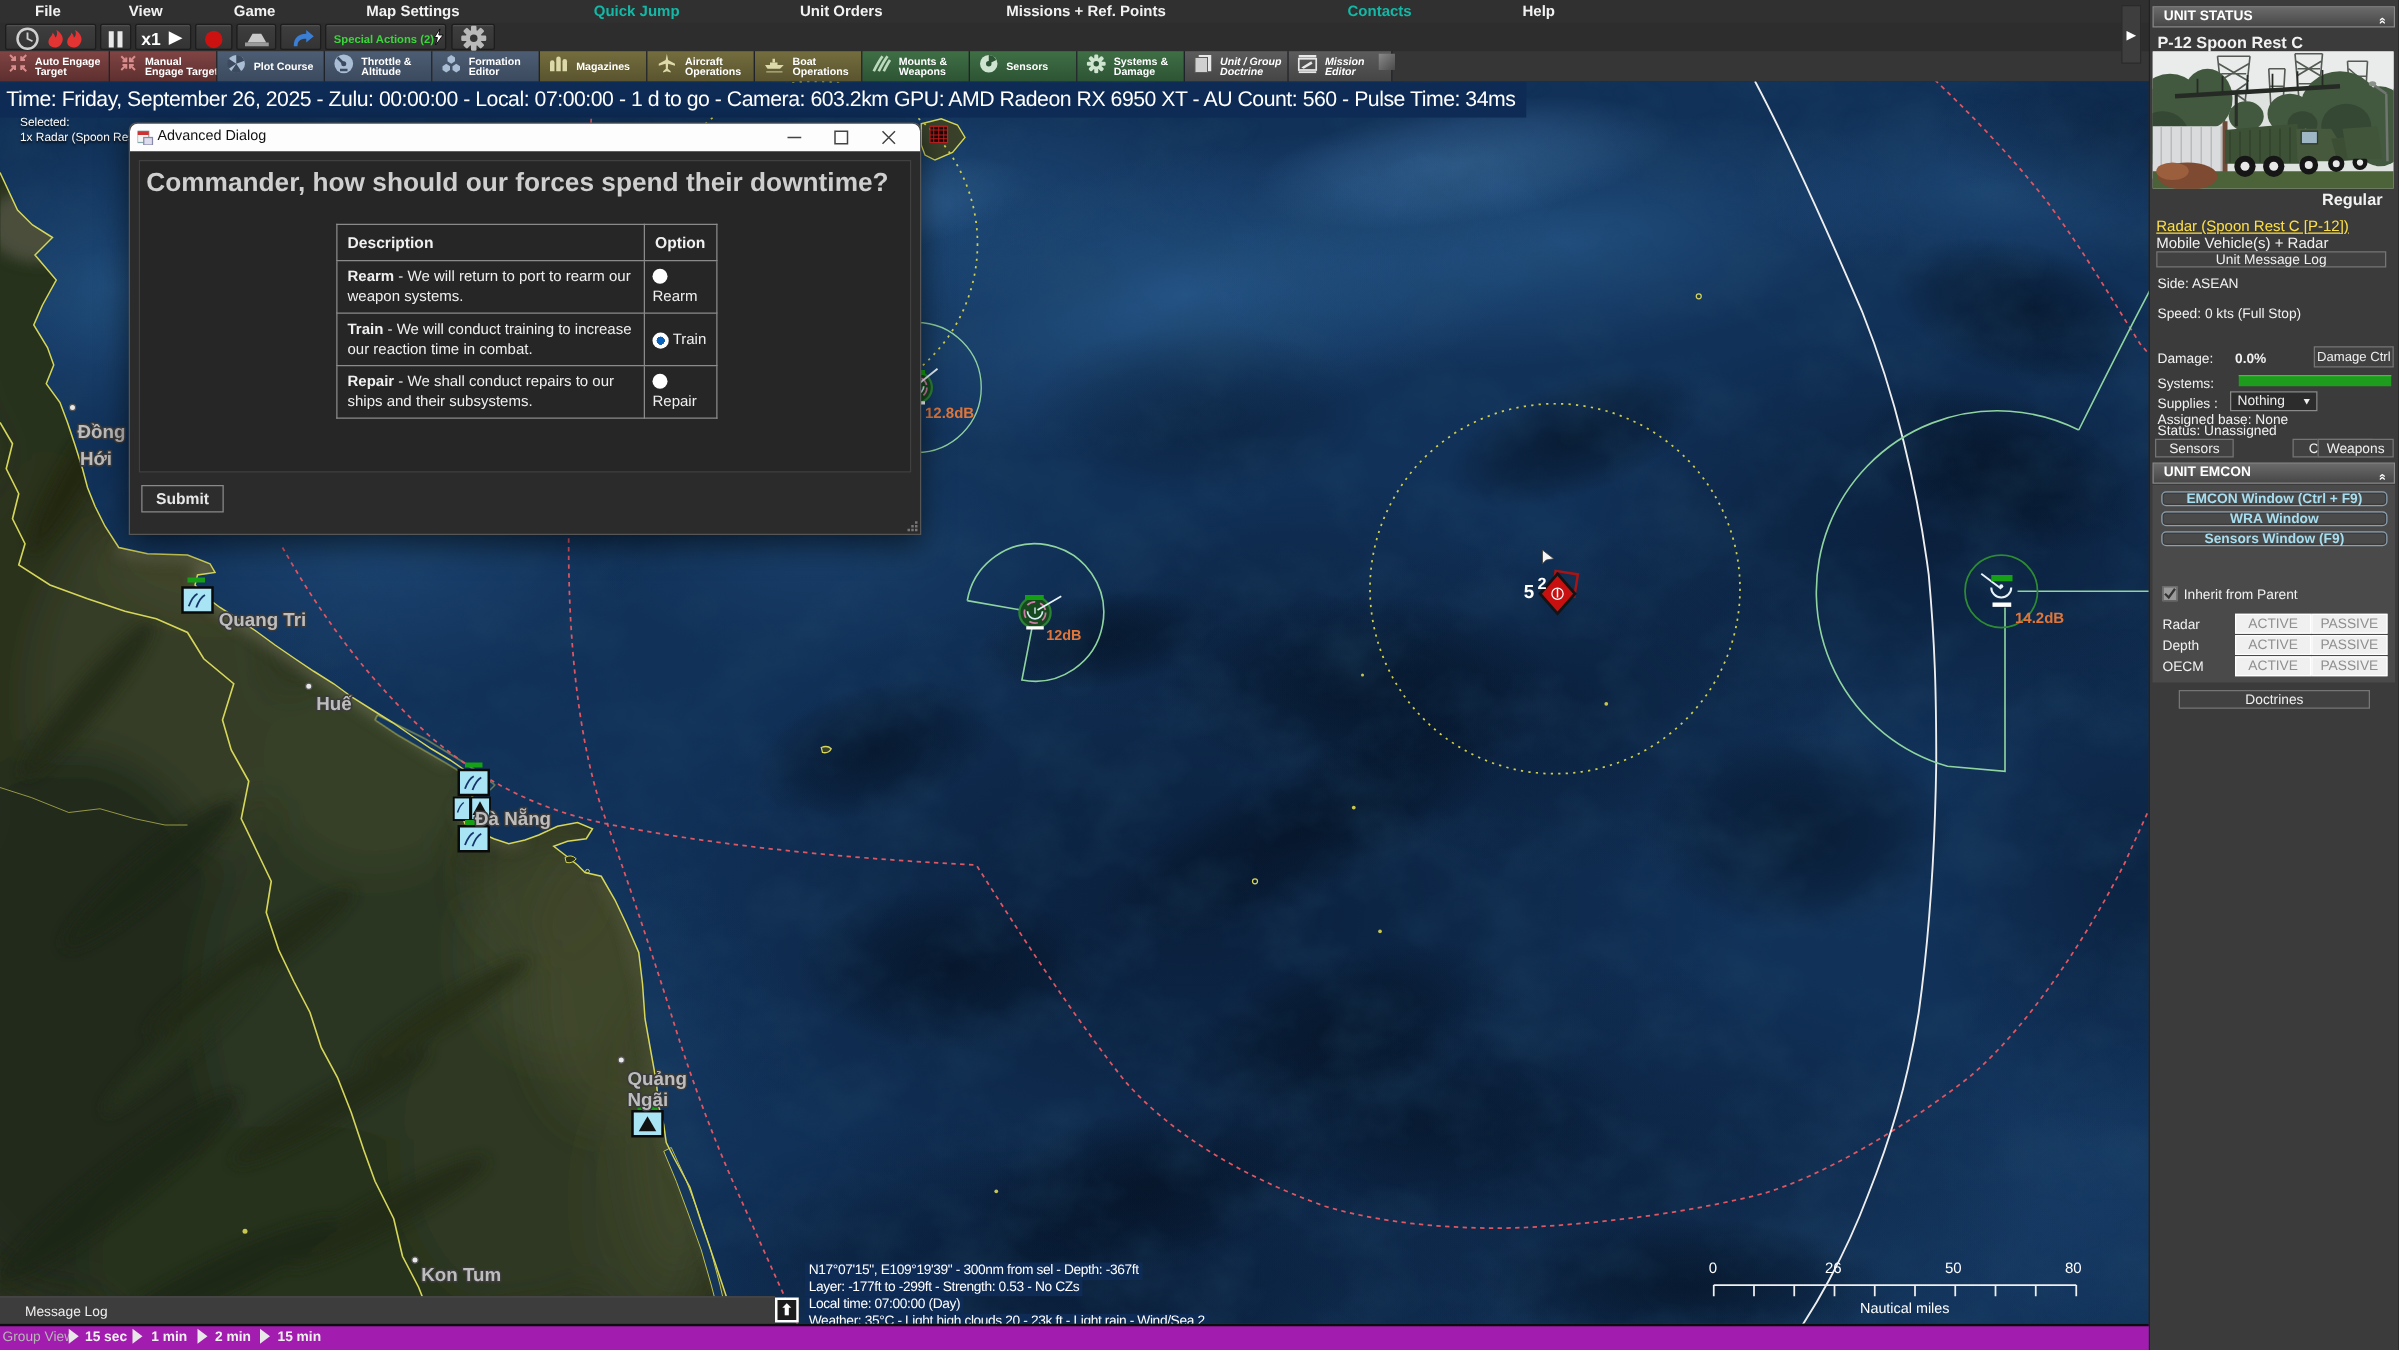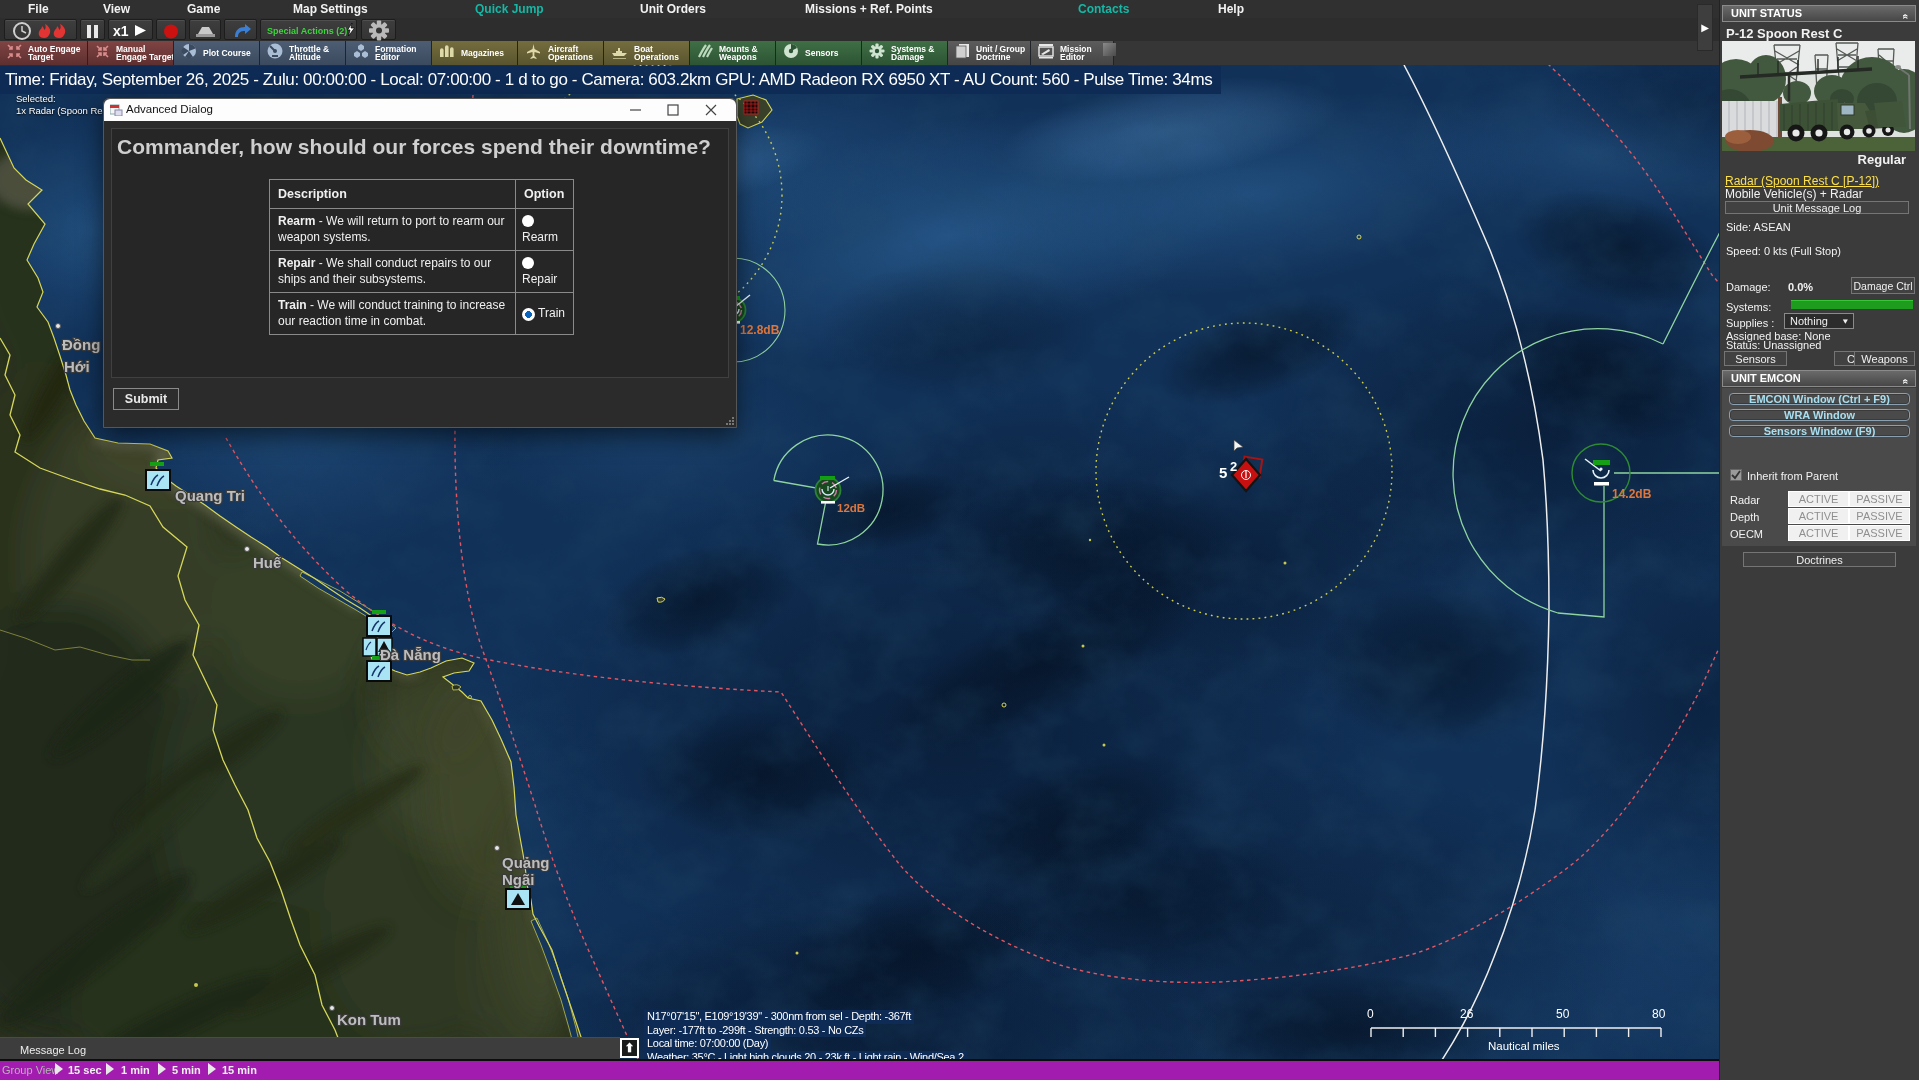--- a/index.html
+++ b/index.html
@@ -12,21 +12,21 @@
 #toolrow { position:absolute; left:0; top:18px; width:1719px; height:23px; background:#2d2d2d; }
 .tb { position:absolute; top:1px; height:21px; background:linear-gradient(#3e3e3e,#343434); border:1px solid #1d1d1d; border-radius:2px; box-shadow:inset 0 1px 0 #4f4f4f; }
 #ribbon { position:absolute; left:0; top:41px; width:1719px; height:24px; background:#363636; }
 .rb { position:absolute; top:0; height:24px; border-right:1px solid #20242a; display:flex; align-items:center; overflow:hidden; }
 .rb .ric { flex:0 0 auto; margin-left:7px; }
 .rb .rtx { color:#fff; font-size:8.5px; font-weight:bold; line-height:8.5px; margin-left:6px; white-space:pre; }
 .rb.red { background:linear-gradient(#804444,#5e2f2f); }
 .rb.blu { background:linear-gradient(#4d5d73,#3b4a5e); }
 .rb.olv { background:linear-gradient(#746d3e,#5a542f); }
 .rb.grn { background:linear-gradient(#3f6f45,#2d5434); }
-.rb.gry { background:linear-gradient(#5c5c5c,#454545); }
+.rb.gry { background:linear-gradient(#5c5c5c,#454545);font-style:italic; }
 #collbtn { position:absolute; left:1697px; top:4px; width:16px; height:47px; background:#3e3e3e; border:1px solid #2a2a2a; color:#fff; font-size:10px; display:flex; align-items:center; justify-content:center; }
 
 #map { position:absolute; left:0; top:65px; width:1719px; height:1015px; background:#123560; }
 #timebar { position:absolute; left:0; top:66px; width:1221px; height:28px; background:#0d2b55; color:#fff; font-size:17px; letter-spacing:-0.38px; line-height:28px; white-space:nowrap; padding-left:5px; overflow:hidden; }
 #selbox { position:absolute; left:16px; top:93px; color:#fff; font-size:9.5px; line-height:11.5px; text-shadow:0 1px 2px #000; }
 
 .stl { position:absolute; left:644px; height:13.5px; background:#0d2b55; color:#fff; font-size:11px; letter-spacing:-0.3px; line-height:13.5px; white-space:nowrap; padding:0 3px; }
 #msgbar { position:absolute; left:0; top:1037px; width:620px; height:24px; background:#3d3d3d; border-top:1px solid #4a4a4a; color:#eee; font-size:11px; }
 #upbtn { position:absolute; left:620px; top:1038px; width:19px; height:20px; background:#1c1c1c; border:2px solid #fff; color:#fff; font-size:12px; text-align:center; line-height:16px; font-weight:bold; }
 #grpbar { position:absolute; left:0; top:1059px; width:1719px; height:21px; background:#a21caf; border-top:2px solid #0d0d0d; color:#f0f0f0; font-size:11px; }
@@ -543,26 +543,26 @@
       <tbody>
           <tr>
             <th style="width:246px;">Description</th>
             <th style="width:58px;">Option</th>
           </tr>
       <tr>
         <td class="d"><b>Rearm</b> - We will return to port to rearm our weapon systems.</td>
         <td class="o"><span class="radio"></span><br>Rearm</td>
       </tr>
       <tr>
+        <td class="d"><b>Train</b> - We will conduct training to increase our reaction time in combat.</td>
+        <td class="o"><span class="radio sel" style="vertical-align:middle;"></span> Train</td>
+      </tr>
+      <tr>
         <td class="d"><b>Repair</b> - We shall conduct repairs to our ships and their subsystems.</td>
         <td class="o"><span class="radio"></span><br>Repair</td>
-      </tr>
-      <tr>
-        <td class="d"><b>Train</b> - We will conduct training to increase our reaction time in combat.</td>
-        <td class="o"><span class="radio sel" style="vertical-align:middle;"></span> Train</td>
       </tr>
     </tbody>
       </table>
     <div id="submit">Submit</div>
     <svg width="10" height="10" style="position:absolute;right:1px;bottom:1px;">
         <g fill="#777">
           <rect x="7" y="7" width="2" height="2"></rect>
           <rect x="4" y="7" width="2" height="2"></rect>
           <rect x="1" y="7" width="2" height="2"></rect>
           <rect x="7" y="4" width="2" height="2"></rect>
@@ -677,17 +677,17 @@
       <div style="position:absolute;left:20px;top:6px;">Message Log</div>
     </div>
   <div id="upbtn">⬆</div>
   <div id="grpbar">
     <div class="gi" style="left:2px;font-weight:normal;color:#b5b5b5;">Group View</div>
     <div class="tri" style="left:55px;"></div>
     <div class="gi" style="left:68px;">15 sec</div>
     <div class="tri" style="left:106px;"></div>
     <div class="gi" style="left:121px;">1 min</div>
     <div class="tri" style="left:158px;"></div>
-    <div class="gi" style="left:172px;">5 min</div>
+    <div class="gi" style="left:172px;">2 min</div>
     <div class="tri" style="left:208px;"></div>
     <div class="gi" style="left:222px;">15 min</div>
   </div>
 </div>
 
 </body></html>

